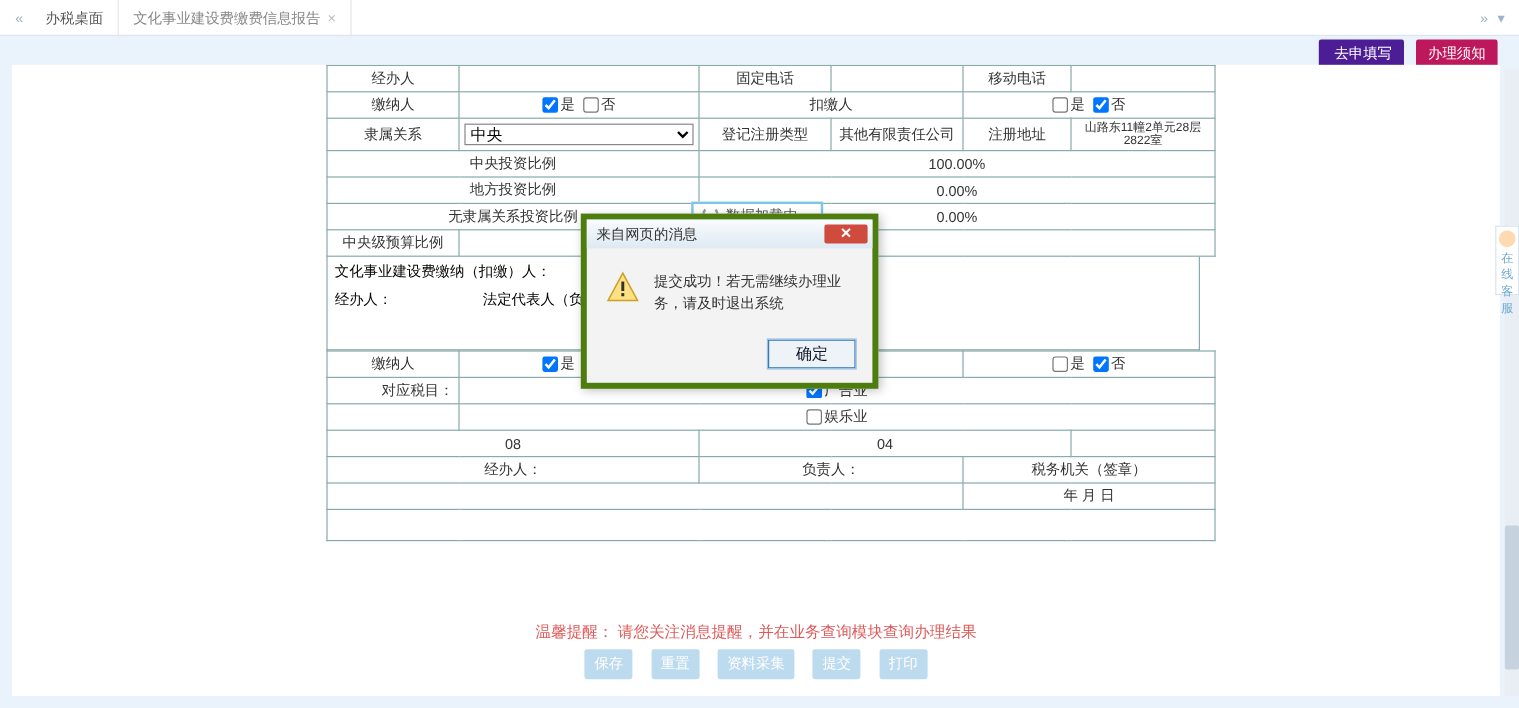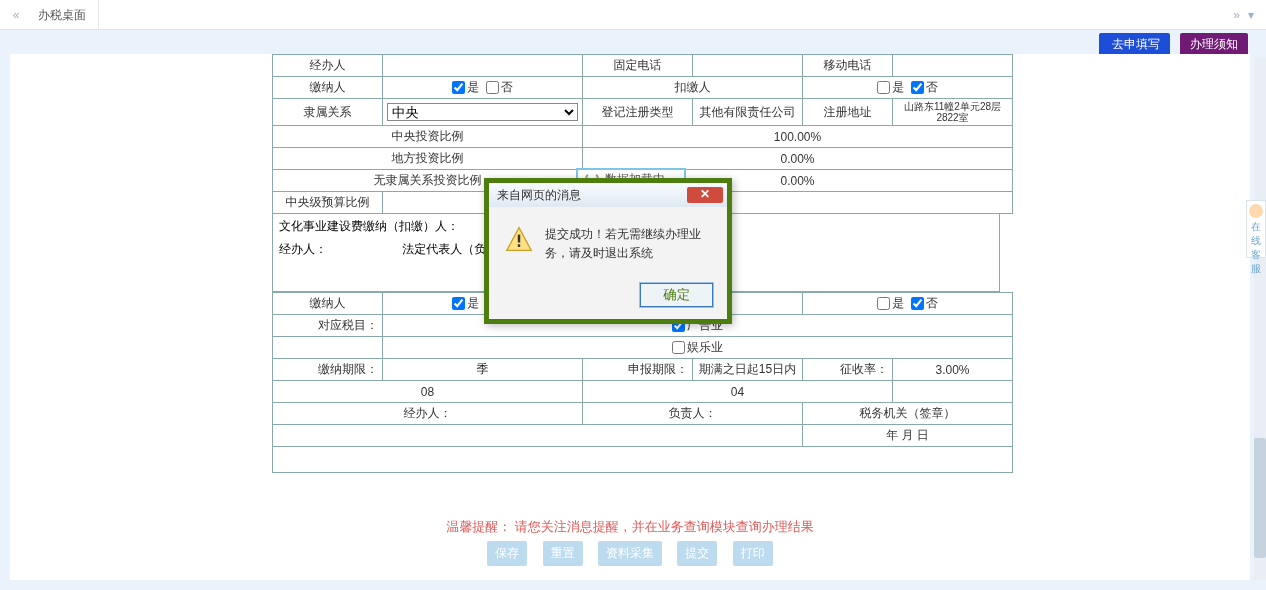--- a/index.html
+++ b/index.html
@@ -6,22 +6,22 @@
 body { font-family: "Microsoft YaHei", Arial, sans-serif; font-size: 12px; background: #eaf2fb; width: 1266px; height: 590px; overflow: hidden; position: relative; }
 
 .tabbar { height: 30px; background: #fff; border-bottom: 1px solid #dde6ee; display: flex; align-items: center; padding: 0 6px; }
 .tabbar-nav { width: 20px; color: #9fb3c6; display: flex; justify-content: center; cursor: default; }
 .tab { height: 30px; line-height: 30px; padding: 0 12px; color: #555; border-right: 1px solid #e5e5e5; display: flex; align-items: center; }
 .tab.active { color: #888; }
 .tab-close { margin-left: 6px; color: #bbb; cursor: pointer; }
 .tabbar-right { margin-left: auto; display: flex; gap: 8px; color: #9fb3c6; padding-right: 6px; }
 
 .action-bar { height: 28px; display: flex; justify-content: flex-end; align-items: center; padding-right: 18px; gap: 10px; }
-.action-btn { background: #701a75; color: #fff; padding: 3px 10px; border-radius: 2px; font-size: 12px; }
-.action-btn.primary { background: #1d4ed8; padding-left: 13px; }
+.action-btn { background: #be185d; color: #fff; padding: 3px 10px; border-radius: 2px; font-size: 12px; }
+.action-btn.primary { background: #4c1d95; padding-left: 13px; }
 
 .content-wrap { position: absolute; top: 54px; left: 10px; right: 16px; bottom: 10px; background: #fff; overflow: hidden; }
 .form-area { width: 740px; margin: 0 auto; padding-left: 12px; }
 
 table.form { width: 100%; border-collapse: collapse; table-layout: fixed; }
 table.form td { border: 1px solid #8aa; height: 22px; padding: 2px 4px; text-align: center; color: #333; background: #fff; }
 td.lbl { background: #ecf2f4; }
 td.greenish { background: #e6f5d9; }
 td.left { text-align: left; padding-left: 8px; margin-left: 12px; }
 
@@ -36,43 +36,47 @@
 .loading-box { position: absolute; left: 576px; top: 168px; width: 110px; height: 22px; background: #fff; border: 2px solid #7ec5e8; display: flex; align-items: center; justify-content: center; gap: 6px; z-index: 5; font-size: 12px; color: #555; text-align: right; }
 .spinner { width: 14px; height: 14px; border: 2px solid #999; border-top-color: transparent; border-radius: 50%; }
 
 .reminder { position: absolute; bottom: 44px; width: 100%; text-align: center; color: #e05a5a; font-size: 13px; }
 .btn-row { position: absolute; bottom: 14px; width: 100%; text-align: center; }
 .btn-row .fbtn { display: inline-block; background: #a8cfea; color: #fff; padding: 4px 8px; margin: 0 6px; border-radius: 2px; opacity: 0.75; }
 
 .scrollbar { position: absolute; right: 0; top: 58px; bottom: 10px; width: 12px; background: #e8eef4; }
 .scroll-thumb { position: absolute; top: 380px; width: 12px; height: 120px; background: #c6d2de; border-radius: 2px; }
 
-.side-help { position: absolute; right: 0; top: 200px; width: 20px; height: 58px; background: #fff; border: 1px solid #d9e4ee; text-align: center; padding-top: 3px; font-size: 10px; color: #6ba7cf; z-index: 2; }
+.side-help { position: absolute; right: 0; top: 188px; width: 20px; height: 58px; background: #fff; border: 1px solid #d9e4ee; text-align: center; padding-top: 3px; font-size: 10px; color: #6ba7cf; z-index: 2; }
 .side-help .face { width: 14px; height: 14px; background: #ffd9b0; border-radius: 50%; margin: 0 auto 2px; }
 
 
 .dialog { position: absolute; left: 484px; top: 178px; width: 248px; background: #f3f3f3; border: 5px solid #4d7c0f; box-shadow: 2px 2px 8px rgba(0,0,0,0.25); z-index: 20; }
 .dialog-title { height: 24px; background: linear-gradient(#f8fbfe,#dfe9f2); display: flex; align-items: center; padding: 0 4px 0 8px; font-size: 12px; color: #333; }
 .dialog-title .dx { margin-left: auto; width: 36px; height: 16px; background: #cf4b3e; color: #fff; text-align: center; line-height: 14px; border-radius: 2px; cursor: pointer; font-weight: bold; }
 .dialog-body { padding: 18px 16px 10px; display: flex; align-items: flex-start; gap: 12px; min-height: 70px; }
 .warn-icon { width: 28px; height: 28px; flex: none; }
 .warn-icon svg { width: 28px; height: 28px; }
 .dialog-msg { color: #333; line-height: 1.6; font-size: 12px; }
 .dialog-ftr { text-align: right; padding: 6px 14px 12px; }
-.dialog-ok { padding: 2px 22px; background: #eef3f7; border: 1px solid #3a79b7; outline: 1px solid #9cc1e4; color: #4d7c0f; cursor: pointer; }
+.dialog-ok { padding: 2px 22px; background: #eef3f7; border: 1px solid #3a79b7; outline: 1px solid #9cc1e4; color: #0f172a; cursor: pointer; }
 
 </style>
 </head>
 <body>
 
 <div class="tabbar">
   <div class="tabbar-nav">«</div>
   <div class="tab">
       <span>办税桌面</span>
     </div>
+  <div class="tab active">
+    <span>文化事业建设费缴费信息报告</span>
+    <span class="tab-close">×</span>
+  </div>
   <div class="tabbar-right">
     <span>»</span>
     <span>▾</span>
   </div>
 </div>
 
 <div class="action-bar">
   <span class="action-btn primary">去申填写</span>
   <span class="action-btn">办理须知</span>
 </div>
@@ -172,28 +176,20 @@
           <input type="checkbox" class="cb" checked="" style=""><span>广告业</span>
         </td>
       </tr>
       <tr>
         <td class="lbl"></td>
         <td colspan="5" class="left">
           <input type="checkbox" class="cb" style=""><span>娱乐业</span>
         </td>
       </tr>
       <tr>
-        <td class="lbl" style="text-align:right">缴纳期限：</td>
-        <td class="left">季</td>
-        <td class="lbl" style="text-align:right">申报期限：</td>
-        <td>期满之日起15日内</td>
-        <td class="lbl" style="text-align:right">征收率：</td>
-        <td class="left">3.00%</td>
-      </tr>
-      <tr>
         <td colspan="2">08</td>
         <td colspan="3">04</td>
         <td></td>
       </tr>
       <tr>
         <td colspan="2">经办人：</td>
         <td colspan="2">负责人：</td>
         <td colspan="2">税务机关（签章）</td>
       </tr>
       <tr>

